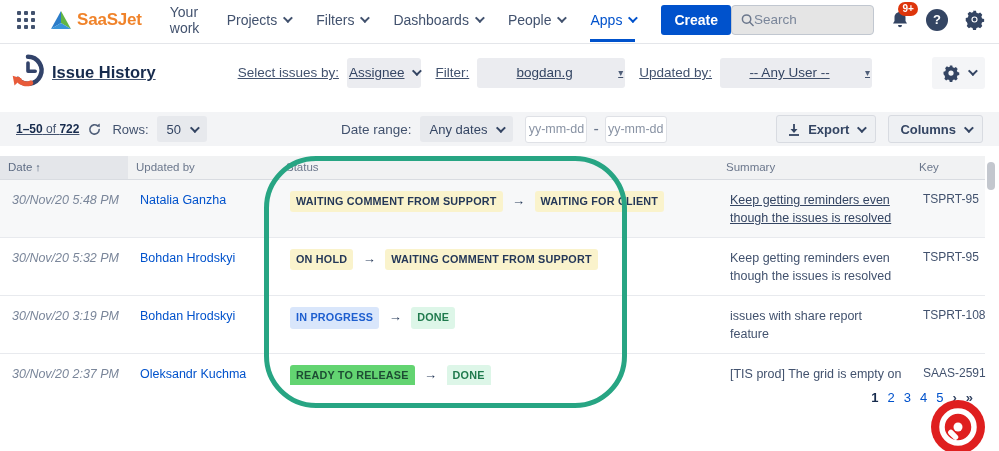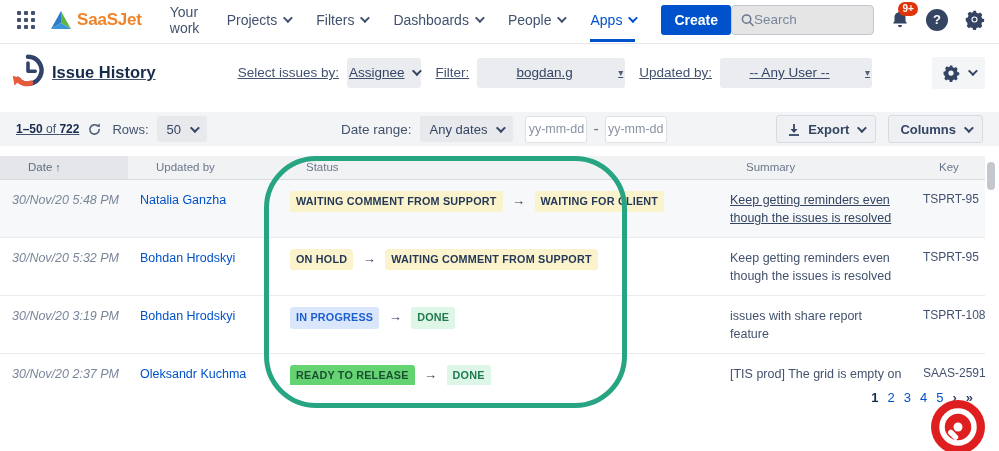--- a/index.html
+++ b/index.html
@@ -66,21 +66,21 @@
   .tool-btn { background:#eef0f3; border:1px solid #d8dbe1; border-radius:3px; height:28px;
     display:flex; align-items:center; gap:8px; padding:0 11px; font-size:13px; font-weight:600;
     color:#344563; cursor:pointer; font-family:inherit; }
 
   
   .table-wrap { margin-top:10px; height:229px; overflow:hidden; position:relative; }
   table { border-collapse:collapse; table-layout:fixed; width:985px; }
   col.c-date{width:128px} col.c-user{width:150px} col.c-status{width:440px}
   col.c-summary{width:193px} col.c-key{width:74px}
   thead th { background:#f1f2f3; font-size:11.5px; font-weight:400; color:#6b778c; text-align:left;
-    padding:5px 8px 5px 28px; height:23px; border-bottom:1px solid #d9dce1; }
+    padding:5px 8px 5px 8px; height:23px; border-bottom:1px solid #d9dce1; }
   thead th.sorted { background:#e4e6ea; color:#5e6c84; }
   .sort-arrow { font-size:11px; color:#505f79; margin-left:3px; }
   tbody td { vertical-align:top; padding:11px 8px 10px 12px; border-bottom:1px solid #e8eaee;
     font-size:12.5px; line-height:1.45; }
   tr.row-highlight td { background:#f7f8f9; }
   .cell-date { color:#7a869a; white-space:nowrap;font-style:italic; }
   .cell-user { color:#0052cc; cursor:pointer; }
   .badge { display:inline-block; padding:3px 6px; border-radius:3px; font-size:10.8px;
     font-weight:700; letter-spacing:0.2px; white-space:nowrap; }
   .badge-yellow { background:#faf3cc; color:#253858; }

